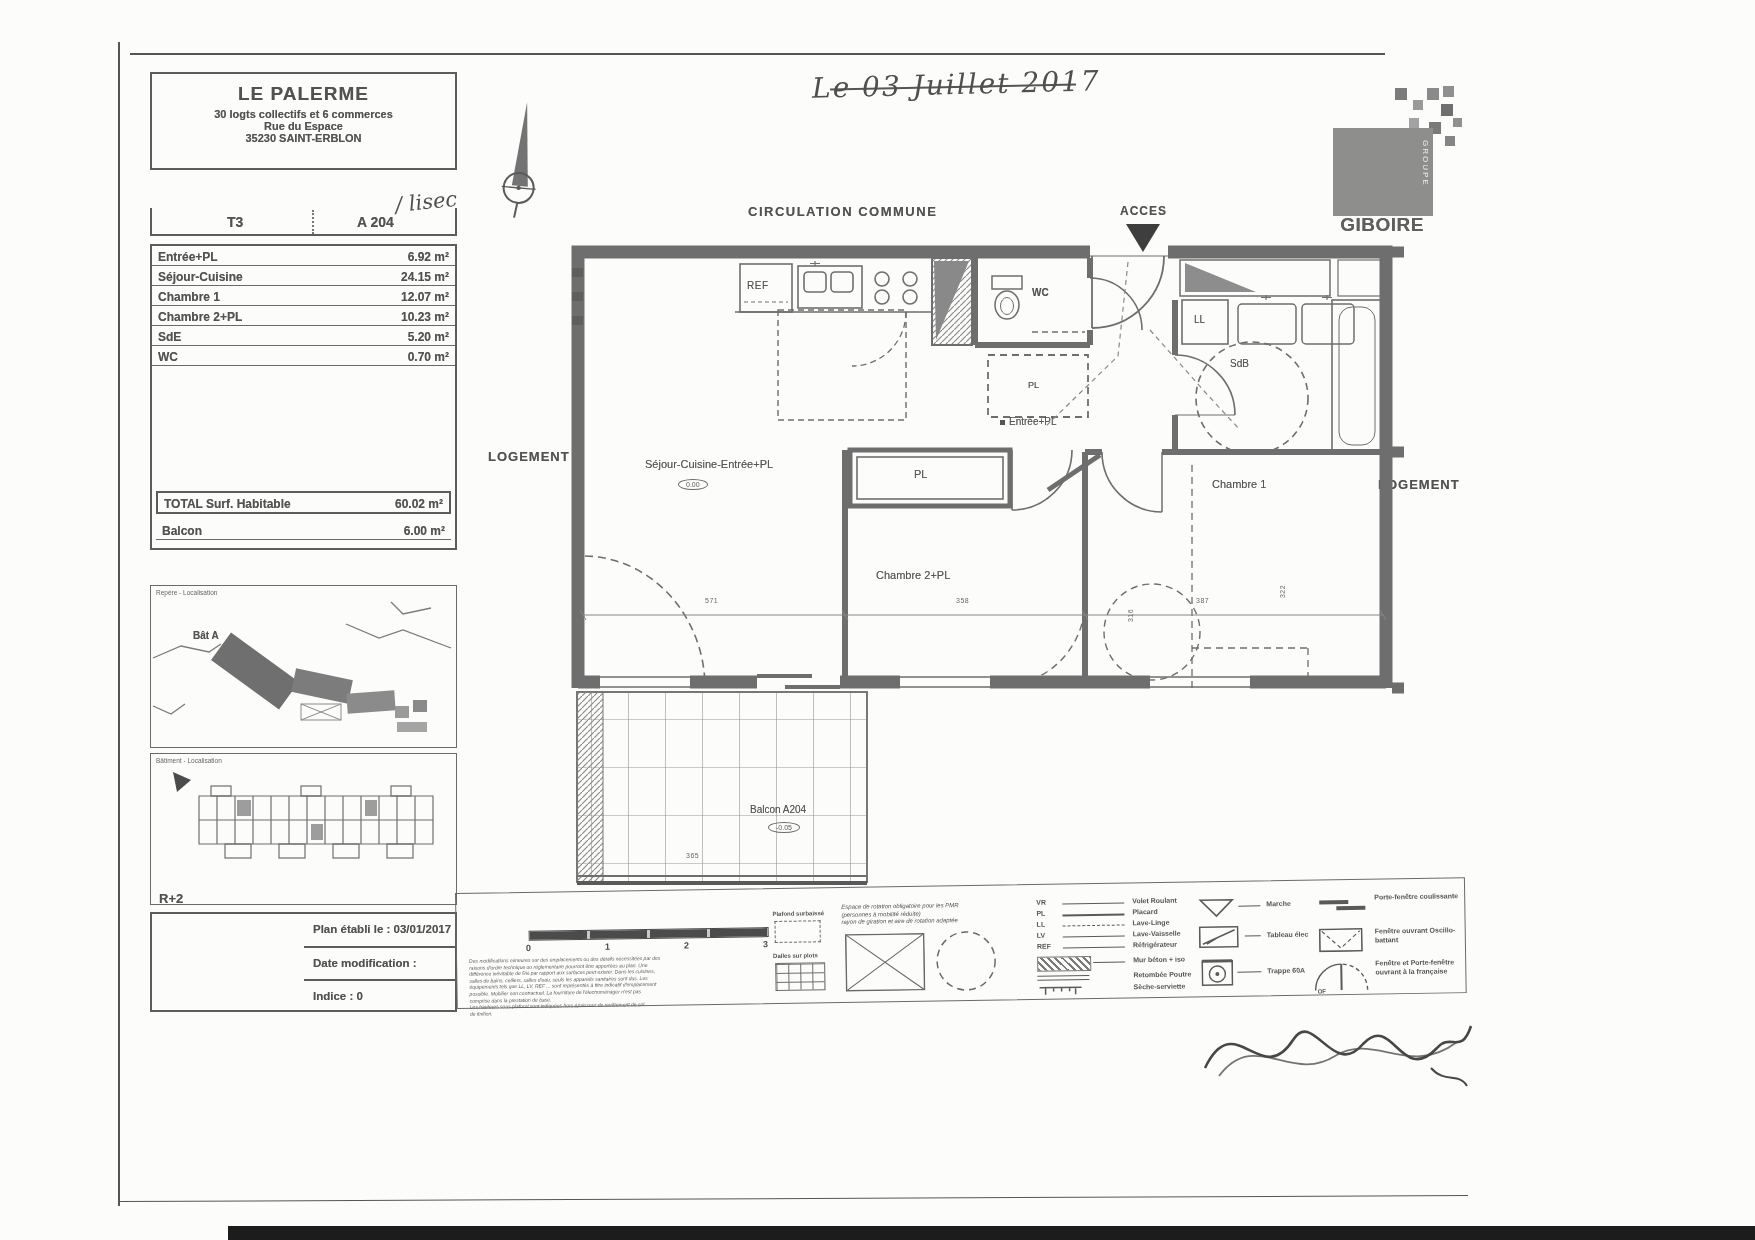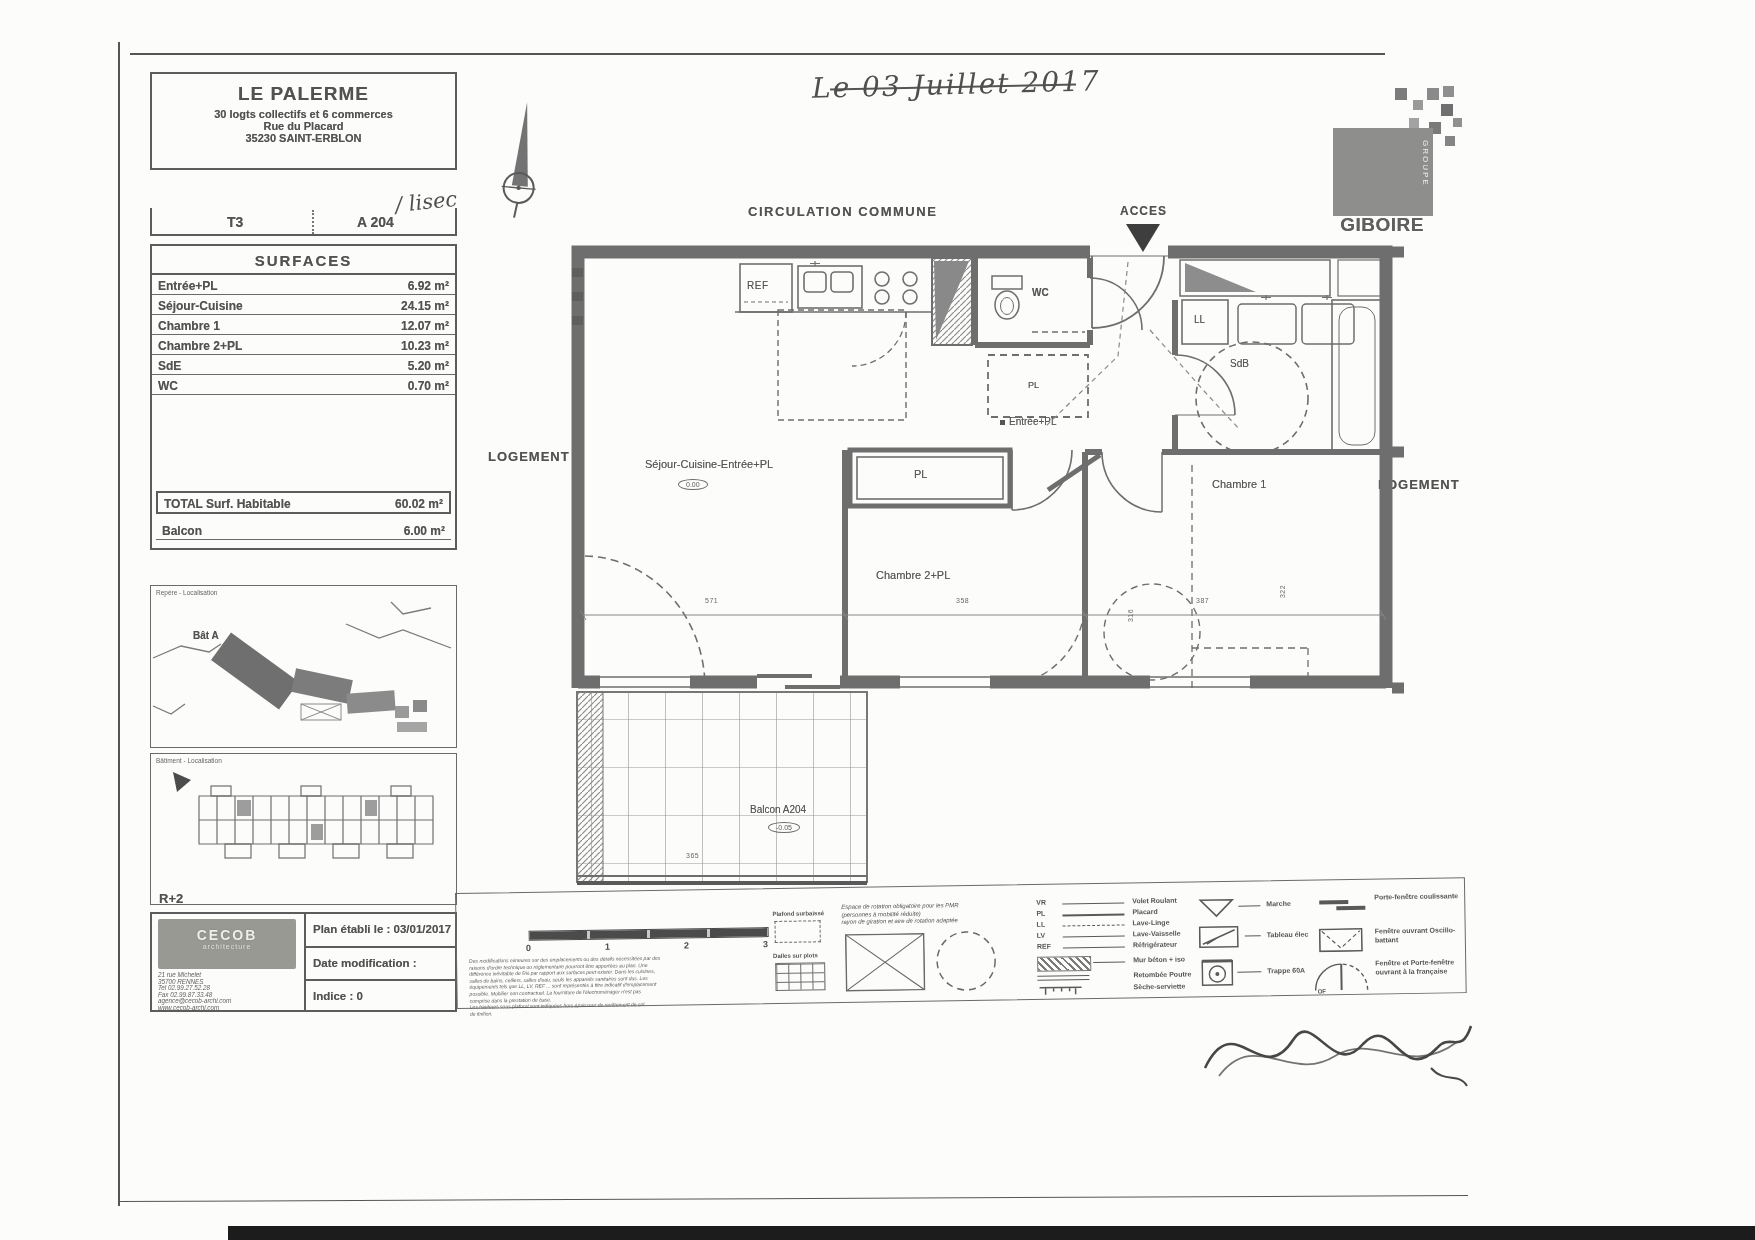--- a/index.html
+++ b/index.html
@@ -46,33 +46,32 @@
   <div class="abs line" style="left:130px;top:53px;width:1255px;height:1.6px;"></div>
   <div class="abs line" style="left:830px;top:86px;width:246px;height:1.6px;transform:rotate(-1.2deg);"></div>
   <div class="abs line" style="left:118px;top:1201px;width:1350px;height:1.4px;transform:rotate(-0.25deg);transform-origin:left top;"></div>
   <div class="abs" style="left:228px;top:1226px;width:1527px;height:14px;background:#1c1c1c;"></div>
 
   <div class="abs hand" style="left:812px;top:68px;font-size:28px;letter-spacing:2px;transform:rotate(-1.5deg);">Le 03 Juillet 2017</div>
 
   <div class="abs box ctr" style="left:150px;top:72px;width:307px;height:98px;padding-top:9px;">
     <div class="b ink proj-name">LE PALERME</div>
     <div class="ink proj-sub" style="margin-top:3px;">30 logts collectifs et 6 commerces</div>
-    <div class="ink proj-sub">Rue du Placard</div>
+    <div class="ink proj-sub">Rue du Espace</div>
     <div class="ink proj-sub">35230 SAINT-ERBLON</div>
   </div>
 
   <div class="abs box" style="left:150px;top:208px;width:307px;height:28px;border-top:none;">
     <span class="abs b ink" style="left:75px;top:6px;font-size:14px;">T3</span>
     <span class="abs" style="left:160px;top:2px;height:24px;border-left:2px dotted #777;"></span>
     <span class="abs b ink" style="left:205px;top:6px;font-size:14px;">A 204</span>
   </div>
   <div class="abs hand" style="left:395px;top:190px;font-size:21px;transform:rotate(-6deg);">/ lisec</div>
 
   <div class="abs box" style="left:150px;top:244px;width:307px;height:306px;">
-    <div class="ctr b ink" style="font-size:15px;letter-spacing:2px;border-bottom:2px solid #5c5c5c;padding:6px 0 4px 0;">SURFACES</div>
     <div class="surf-row">
       <span class="ink">Entrée+PL</span>
       <span class="ink">6.92 m²</span>
     </div>
     <div class="surf-row">
       <span class="ink">Séjour-Cuisine</span>
       <span class="ink">24.15 m²</span>
     </div>
     <div class="surf-row">
       <span class="ink">Chambre 1</span>
@@ -144,34 +143,20 @@
       <g fill="#9d9d9d">
         <rect x="86" y="34" width="14" height="16"></rect>
         <rect x="160" y="58" width="12" height="16"></rect>
         <rect x="214" y="34" width="12" height="16"></rect>
       </g>
     </svg>
     <span class="abs b ink" style="left:8px;top:126px;font-size:13px;margin-top:11px;">R+2</span>
   </div>
 
   <div class="abs box" style="left:150px;top:912px;width:307px;height:100px;">
-    <div class="abs" style="left:0;top:0;width:152px;height:96px;border-right:2px solid #5c5c5c;">
-      <div class="abs ctr" style="left:6px;top:5px;width:138px;height:50px;background:#999994;border-radius:2px;">
-        <div class="b" style="font-size:14px;color:#eeeeea;margin-top:8px;letter-spacing:2px;text-shadow:0 0 1.5px #777;">CECOB</div>
-        <div style="font-size:7px;color:#e5e5e0;letter-spacing:1px;text-shadow:0 0 1px #777;">architecture</div>
-      </div>
-      <div class="abs" style="left:6px;top:58px;font-size:6.3px;line-height:6.6px;color:#5e5e5e;font-style:italic;">
-        <div>21 rue Michelet</div>
-        <div>35700 RENNES</div>
-        <div>Tel 02.99.27.52.28</div>
-        <div>Fax 02.99.87.33.48</div>
-        <div>agence@cecob-archi.com</div>
-        <div>www.cecob-archi.com</div>
-      </div>
-    </div>
     <div class="abs" style="left:152px;top:0;right:0;height:96px;">
       <div class="b ink" style="font-size:11.5px;padding:9px 0 0 9px;height:23px;border-bottom:2px solid #5c5c5c;">Plan établi le : 03/01/2017</div>
       <div class="b ink" style="font-size:11.5px;padding:9px 0 0 9px;height:22px;border-bottom:2px solid #5c5c5c;">Date modification :</div>
       <div class="b ink" style="font-size:11.5px;padding:9px 4px 0 9px;">Indice : 0</div>
     </div>
   </div>
 
   <div class="abs" style="left:1395px;top:86px;width:76px;height:76px;">
     <div class="abs" style="left:0;top:2px;width:12px;height:12px;background:#7c7c7c;"></div>
     <div class="abs" style="left:18px;top:14px;width:10px;height:10px;background:#9a9a9a;"></div>

